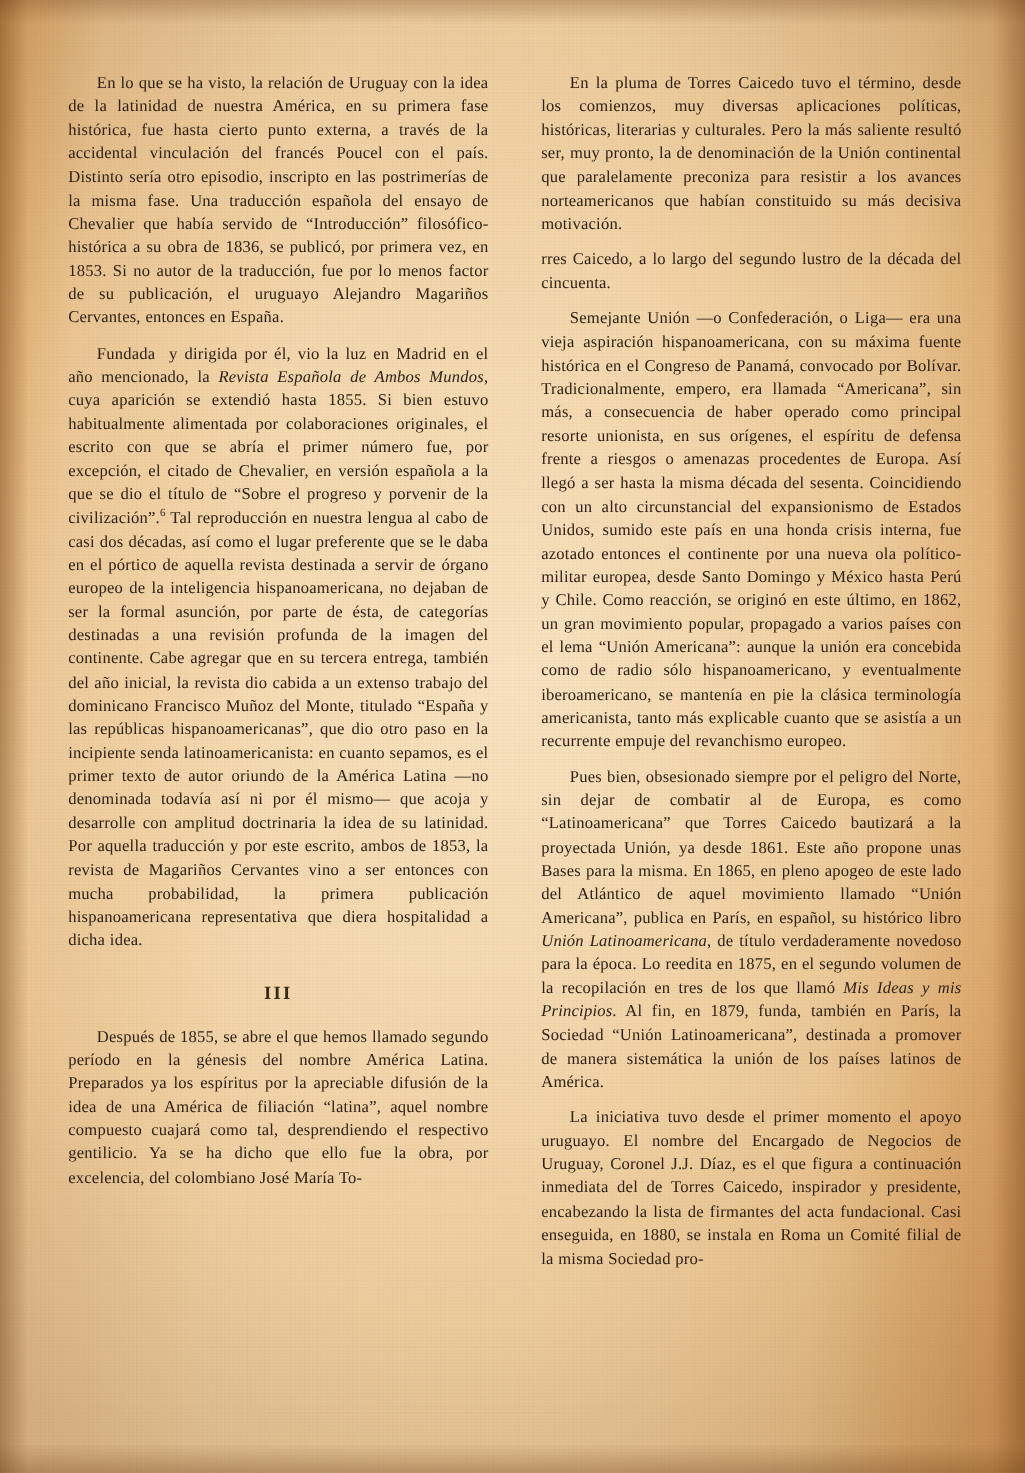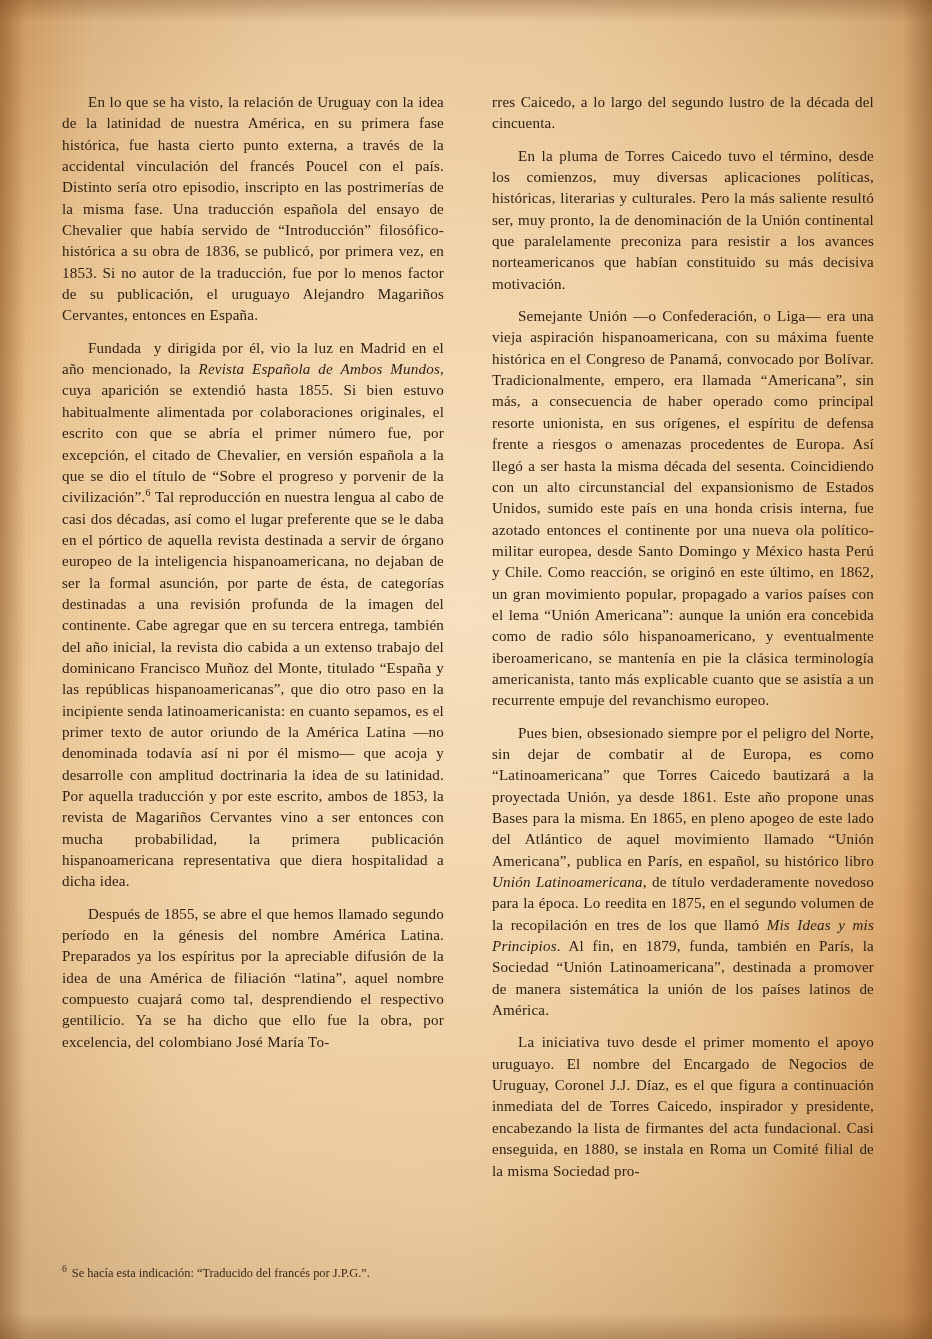--- a/index.html
+++ b/index.html
@@ -59,21 +59,20 @@
   }
 
   .content {
     position: absolute;
     left: 62px;
     top: 66px;
     width: 812px;
     height: 1190px;
     display: flex;
     gap: 48px;
-    margin-top: 26px;
   }
   .col {
     width: 382px;
     position: relative;
   }
   p {
     margin: 0 0 0 0;
     text-indent: 26px;
     text-align: justify;
     font-size: 15.1px;
@@ -129,31 +128,29 @@
 
 <div class="content">
 
   <div class="col">
     <p class="first">En lo que se ha visto, la relación de Uruguay con la idea de la latinidad de nuestra América, en su primera fase histórica, fue hasta cierto punto externa, a través de la accidental vinculación del francés Poucel con el país. Distinto sería otro episodio, inscripto en las postrimerías de la misma fase. Una traducción española del ensayo de Chevalier que había servido de “Introducción” filosófico-histórica a su obra de 1836, se publicó, por primera vez, en 1853. Si no autor de la traducción, fue por lo menos factor de su publicación, el uruguayo Alejandro Magariños Cervantes, entonces en España.</p>
 
     <p>
       <span>Fundada&nbsp; y dirigida por él, vio la luz en Madrid en el año mencionado, la </span><i>Revista Española de Ambos Mundos</i><span>, cuya aparición se extendió hasta 1855. Si bien estuvo habitualmente alimentada por colaboraciones originales, el escrito con que se abría el primer número fue, por excepción, el citado de Chevalier, en versión española a la que se dio el título de “Sobre el progreso y porvenir de la civilización”.</span><span class="fn-ref">6</span><span> Tal reproducción en nuestra lengua al cabo de casi dos décadas, así como el lugar preferente que se le daba en el pórtico de aquella revista destinada a servir de órgano europeo de la inteligencia hispanoamericana, no dejaban de ser la formal asunción, por parte de ésta, de categorías destinadas a una revisión profunda de la imagen del continente. Cabe agregar que en su tercera entrega, también del año inicial, la revista dio cabida a un extenso trabajo del dominicano Francisco Muñoz del Monte, titulado “España y las repúblicas hispanoamericanas”, que dio otro paso en la incipiente senda latinoamericanista: en cuanto sepamos, es el primer texto de autor oriundo de la América Latina —no denominada todavía así ni por él mismo— que acoja y desarrolle con amplitud doctrinaria la idea de su latinidad. Por aquella traducción y por este escrito, ambos de 1853, la revista de Magariños Cervantes vino a ser entonces con mucha probabilidad, la primera publicación hispanoamericana representativa que diera hospitalidad a dicha idea.</span>
     </p>
 
+    <div class="section-mark">III</div>
 
     <p>Después de 1855, se abre el que hemos llamado segundo período en la génesis del nombre América Latina. Preparados ya los espíritus por la apreciable difusión de la idea de una América de filiación “latina”, aquel nombre compuesto cuajará como tal, desprendiendo el respectivo gentilicio. Ya se ha dicho que ello fue la obra, por excelencia, del colombiano José María To-</p>
 
-    <div class="footnote">
-      <sup>6</sup><span>Se hacía esta indicación: “Traducido del francés por J.P.G.”.</span>
-    </div>
   </div>
 
   <div class="col">
+    <p>En la pluma de Torres Caicedo tuvo el término, desde los comienzos, muy diversas aplicaciones políticas, históricas, literarias y culturales. Pero la más saliente resultó ser, muy pronto, la de denominación de la Unión continental que paralelamente preconiza para resistir a los avances norteamericanos que habían constituido su más decisiva motivación.</p>
     <p style="text-indent:0">rres Caicedo, a lo largo del segundo lustro de la década del cincuenta.</p>
-    <p>En la pluma de Torres Caicedo tuvo el término, desde los comienzos, muy diversas aplicaciones políticas, históricas, literarias y culturales. Pero la más saliente resultó ser, muy pronto, la de denominación de la Unión continental que paralelamente preconiza para resistir a los avances norteamericanos que habían constituido su más decisiva motivación.</p>
     <p>Semejante Unión —o Confederación, o Liga— era una vieja aspiración hispanoamericana, con su máxima fuente histórica en el Congreso de Panamá, convocado por Bolívar. Tradicionalmente, empero, era llamada “Americana”, sin más, a consecuencia de haber operado como principal resorte unionista, en sus orígenes, el espíritu de defensa frente a riesgos o amenazas procedentes de Europa. Así llegó a ser hasta la misma década del sesenta. Coincidiendo con un alto circunstancial del expansionismo de Estados Unidos, sumido este país en una honda crisis interna, fue azotado entonces el continente por una nueva ola político-militar europea, desde Santo Domingo y México hasta Perú y Chile. Como reacción, se originó en este último, en 1862, un gran movimiento popular, propagado a varios países con el lema “Unión Americana”: aunque la unión era concebida como de radio sólo hispanoamericano, y eventualmente iberoamericano, se mantenía en pie la clásica terminología americanista, tanto más explicable cuanto que se asistía a un recurrente empuje del revanchismo europeo.</p>
 
     <p>
       <span>Pues bien, obsesionado siempre por el peligro del Norte, sin dejar de combatir al de Europa, es como “Latinoamericana” que Torres Caicedo bautizará a la proyectada Unión, ya desde 1861. Este año propone unas Bases para la misma. En 1865, en pleno apogeo de este lado del Atlántico de aquel movimiento llamado “Unión Americana”, publica en París, en español, su histórico libro </span><i>Unión Latinoamericana</i><span>, de título verdaderamente novedoso para la época. Lo reedita en 1875, en el segundo volumen de la recopilación en tres de los que llamó </span><i>Mis Ideas y mis Principios</i><span>. Al fin, en 1879, funda, también en París, la Sociedad “Unión Latinoamericana”, destinada a promover de manera sistemática la unión de los países latinos de América.</span>
     </p>
 
     <p>La iniciativa tuvo desde el primer momento el apoyo uruguayo. El nombre del Encargado de Negocios de Uruguay, Coronel J.J. Díaz, es el que figura a continuación inmediata del de Torres Caicedo, inspirador y presidente, encabezando la lista de firmantes del acta fundacional. Casi enseguida, en 1880, se instala en Roma un Comité filial de la misma Sociedad pro-</p>
   </div>
 
 </div>

